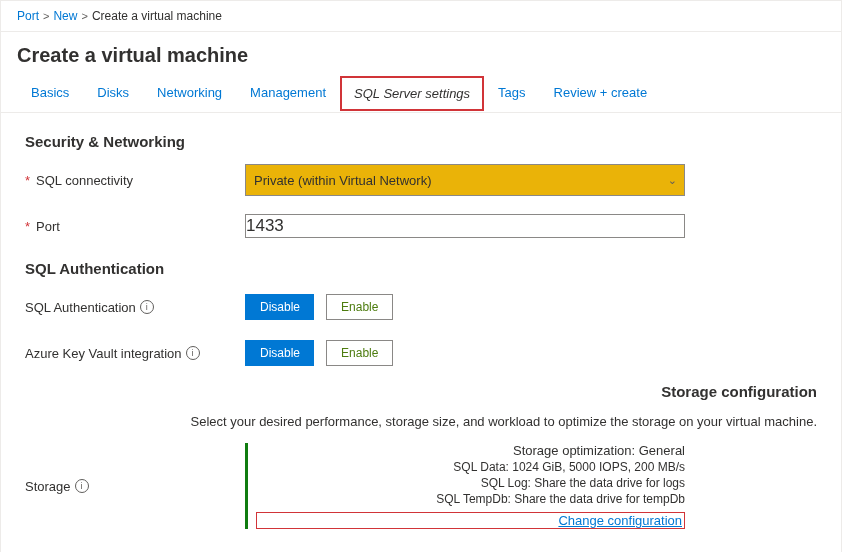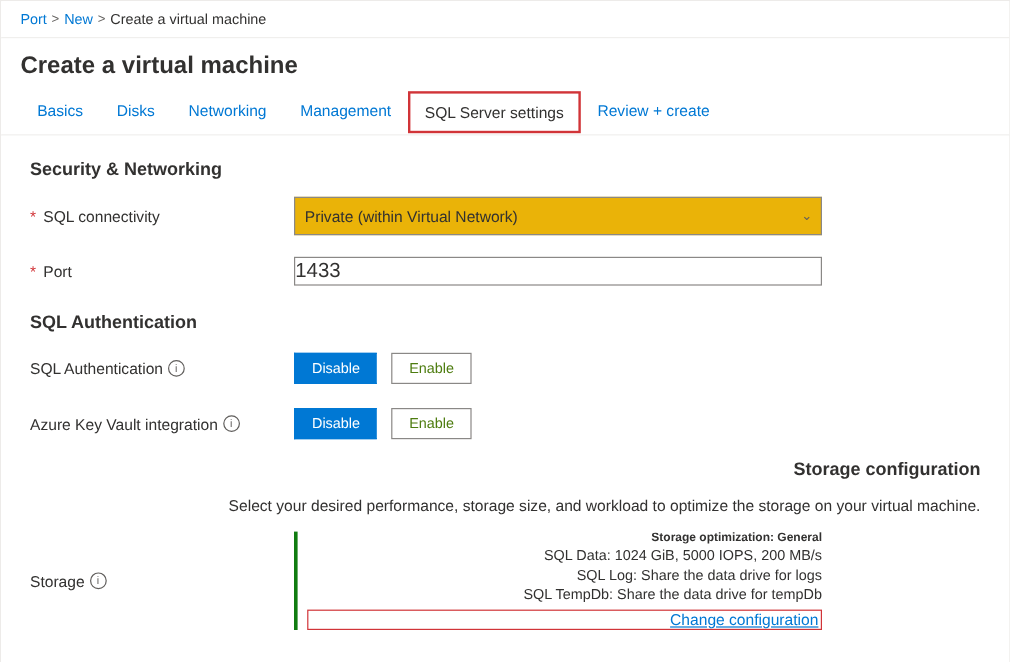--- a/index.html
+++ b/index.html
@@ -55,20 +55,21 @@
       font-size: 13px;
       color: #0078d4;
       cursor: pointer;
       border-bottom: 2px solid transparent;
       white-space: nowrap;
     }
     .tab-item.highlighted {
       border: 2px solid #d13438;
       color: #323130;
       padding: 8px 12px;
+      font-style: italic;
     }
     .content-area {
       padding: 20px 24px;
       background: #fff;
     }
     .section-title {
       font-size: 15px;
       font-weight: 700;
       color: #323130;
       margin-bottom: 14px;
@@ -172,23 +173,23 @@
       font-size: 13px;
       color: #323130;
       margin-bottom: 14px;
     }
     .storage-value-box {
       display: flex;
       flex-direction: column;
       gap: 2px;
     }
     .storage-opt-title {
-      font-weight: 700;
-      color: #323130;
-      font-size: 10px;
+      font-weight: 400;
+      color: #323130;
+      font-size: 13px;
     }
     .storage-opt-detail {
       font-size: 12px;
       color: #323130;
     }
     .change-config-link {
       color: #0078d4;
       font-size: 13px;
       cursor: pointer;
       text-decoration: underline;
@@ -218,20 +219,21 @@
   <div class="page-header">
     <h1 class="page-title">Create a virtual machine</h1>
   </div>
 
   <div class="tabs-nav">
     <div class="tab-item">Basics</div>
     <div class="tab-item">Disks</div>
     <div class="tab-item">Networking</div>
     <div class="tab-item">Management</div>
     <div class="tab-item highlighted">SQL Server settings</div>
+    <div class="tab-item">Tags</div>
     <div class="tab-item">Review + create</div>
   </div>
 
   <div class="content-area">
 
     <div class="section-title">Security &amp; Networking</div>
 
     <div class="form-row">
       <div class="form-label">
         <span class="required">*</span>

